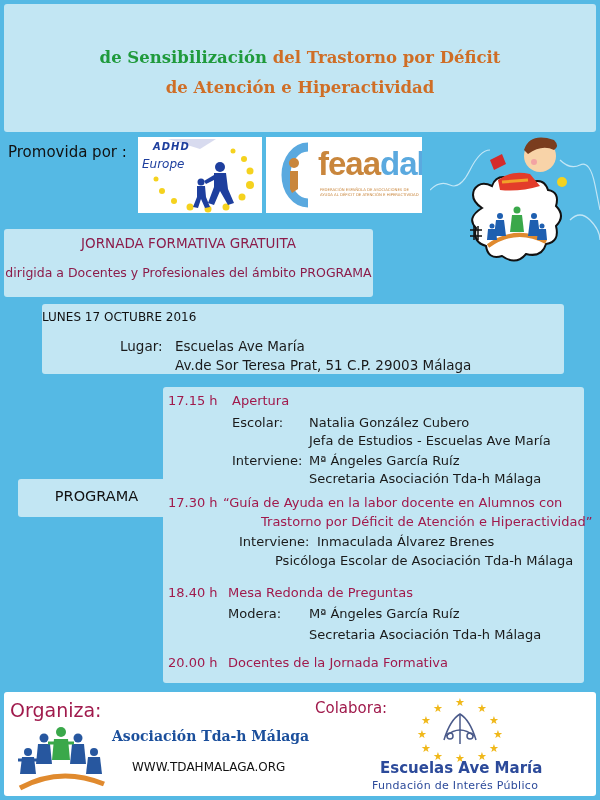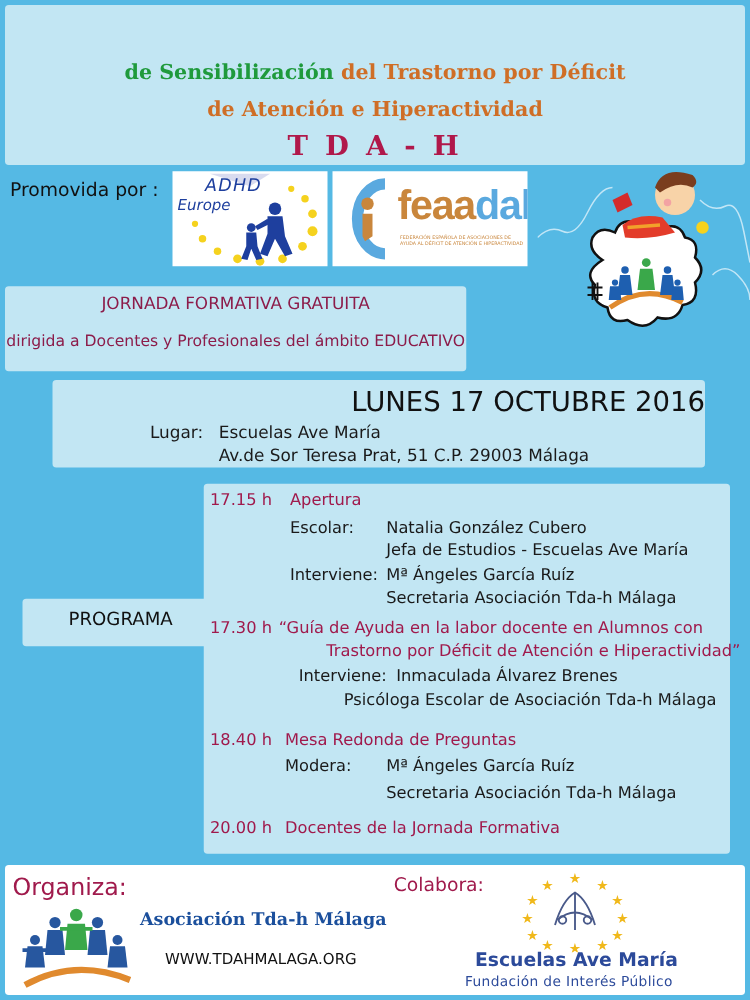--- a/index.html
+++ b/index.html
@@ -22,35 +22,35 @@
     .h2 { top: 44px; font-size: 16.5px; }
     .h3 { top: 74px; font-size: 16.5px; color: #cf6e26; }
     .h4 { top: 100px; font-size: 22px; color: #b0184a; letter-spacing: 3px; }
     .green { color: #1f9a3c; }
     .orange { color: #cf6e26; }
 
     
     .promo-label { position: absolute; left: 8px; top: 143px; font-size: 15px; color: #111; }
     .logo-adhd { position: absolute; left: 138px; top: 137px; width: 124px; height: 76px; background: #fff; overflow: hidden; }
     .logo-feaadah { position: absolute; left: 266px; top: 137px; width: 156px; height: 76px; background: #fff; overflow: hidden; }
-    .adhd-title { position: absolute; left: 26px; top: 4px; font-size: 14px; font-weight: normal; font-style: italic; color: #1e3f9e; letter-spacing: 1px; }
+    .adhd-title { position: absolute; left: 15px; top: 4px; font-size: 10px; font-weight: bold; font-style: italic; color: #1e3f9e; letter-spacing: 1px; }
     .adhd-sub { position: absolute; left: 4px; top: 20px; font-size: 12px; font-style: italic; color: #1e3f9e; }
     .feaadah-word { position: absolute; left: 52px; top: 8px; font-size: 33px; font-weight: bold; letter-spacing: -1px; font-family: "Liberation Sans", sans-serif; }
     .feaadah-word .fe { color: #c9863c; }
     .feaadah-word .dah { color: #5aa9df; }
     .feaadah-sub { position: absolute; left: 54px; top: 50px; width: 100px; font-size: 3.8px; line-height: 5px; color: #c9863c; }
 
     
     .jornada { left: 4px; top: 229px; width: 369px; height: 68px; text-align: center; color: #8c1c4a; }
     .jornada-1 { position: absolute; top: 6px; left: 0; width: 100%; font-size: 13.5px; }
     .jornada-2 { position: absolute; top: 36px; left: 0; width: 100%; font-size: 12.5px; }
 
     
     .fecha { left: 42px; top: 304px; width: 522px; height: 70px; }
-    .fecha-title { position: absolute; left: 0; width: 100%; top: 6px; text-align: right; font-size: 22px; color: #111; }
+    .fecha-title { position: absolute; left: 0; width: 100%; top: 6px; text-align: left; font-size: 12px; color: #111; }
     .lugar-label { position: absolute; left: 78px; top: 34px; font-size: 13.5px; }
     .lugar-1 { position: absolute; left: 133px; top: 34px; font-size: 13.5px; }
     .lugar-2 { position: absolute; left: 133px; top: 53px; font-size: 13.5px; }
 
     
     .programa-label-box { left: 18px; top: 479px; width: 157px; height: 38px; }
     .programa-label { position: absolute; left: 0; width: 100%; top: 9px; text-align: center; font-size: 14.5px; color: #111; }
     .programa { left: 163px; top: 387px; width: 421px; height: 296px; font-size: 13px; }
     .p-row { position: absolute; white-space: nowrap; }
     .maroon { color: #a01a4c; }
@@ -68,21 +68,20 @@
     svg { display: block; }
   </style>
 </head>
 <body>
 
 <div class="box header">
   <div class="h-line h2">
     <span class="green">de Sensibilización</span><span class="orange"> del Trastorno por Déficit</span>
   </div>
   <div class="h-line h3">de Atención e Hiperactividad</div>
-  <div class="h-line h4">T D A - H</div>
 </div>
 
 <div class="promo-label">Promovida por :</div>
 
 <div class="logo-adhd">
   <svg width="124" height="76" viewBox="0 0 124 76">
     <path d="M30 2 L78 2 L62 12 Z" fill="#c8cce8" opacity="0.7"></path>
     <g fill="#f5d21e">
       <circle cx="95" cy="14" r="2.5"></circle>
         <circle cx="106" cy="22" r="3"></circle>
@@ -147,21 +146,21 @@
     <circle cx="110" cy="26" r="16" fill="#f8d3a8"></circle>
     <path d="M94 20 Q100 2 124 10 Q130 16 124 20 Q112 14 98 24 Z" fill="#7a3d1e"></path>
     <circle cx="104" cy="32" r="3" fill="#f3a3a3"></circle>
     <path d="M60 30 L72 24 L76 34 L64 40 Z" fill="#d42b2b"></path>
     <circle cx="132" cy="52" r="5" fill="#f5d21e"></circle>
   </svg>
 </div>
 
 <div class="box jornada">
   <div class="jornada-1">JORNADA FORMATIVA GRATUITA</div>
-  <div class="jornada-2">dirigida a Docentes y Profesionales del ámbito EDUCATIVO</div>
+  <div class="jornada-2">dirigida a Docentes y Profesionales del ámbito PROGRAMA</div>
 </div>
 
 <div class="box fecha">
   <div class="fecha-title">LUNES 17 OCTUBRE 2016</div>
   <div class="lugar-label">Lugar:</div>
   <div class="lugar-1">Escuelas Ave María</div>
   <div class="lugar-2">Av.de Sor Teresa Prat, 51   C.P. 29003  Málaga</div>
 </div>
 
 <div class="box programa-label-box">

